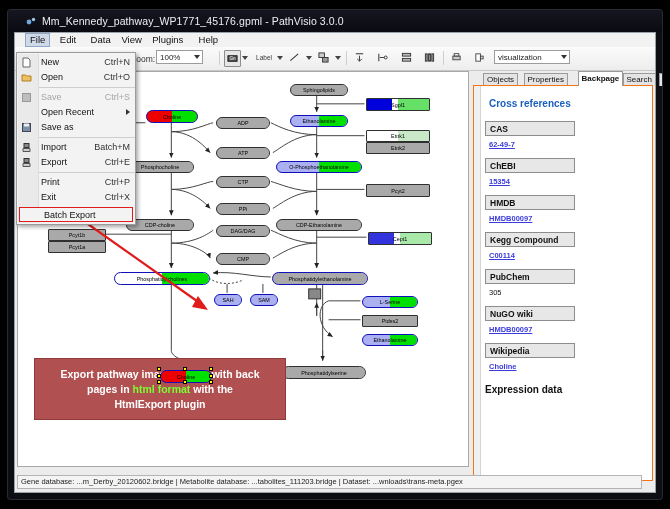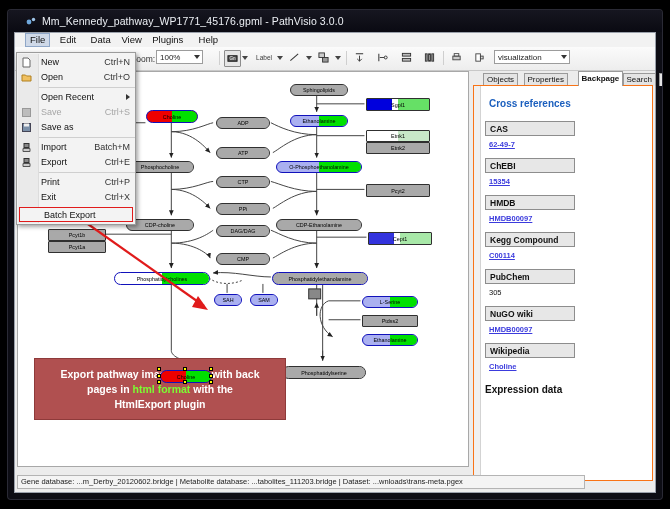--- a/index.html
+++ b/index.html
@@ -94,21 +94,21 @@
   .xrefbox{width:90px;height:15px;background:#e7e7e7;border:1px solid #8d8d8d;
        box-sizing:border-box;display:flex;align-items:center;
        padding-left:4px;font-size:8.5px;font-weight:bold;color:#111;
        margin-bottom:3px;}
   .xreflink{font-size:7.5px;color:#3b3bdd;text-decoration:underline;
        font-weight:bold;margin:0 0 9px 4px;display:inline-block;}
   .xrefplain{font-size:7.5px;color:#111;margin:0 0 9px 4px;display:inline-block;}
   .exprhead{font-size:10px;font-weight:bold;color:#111;margin:4px 0 8px 0;}
 
   
-  #statusbar{position:absolute;left:2px;bottom:3px;width:568px;height:14px;
+  #statusbar{position:absolute;left:2px;bottom:3px;width:625px;height:14px;
        background:#f4f4f4;border:1px solid #b4b4b4;box-sizing:border-box;
        font-size:7.5px;color:#222;line-height:12px;padding-left:3px;
        white-space:nowrap;overflow:hidden;}
 
   
   #filemenu{position:absolute;left:8px;top:42px;width:118px;
        background:#f3f3f3;border:1px solid #9b9b9b;z-index:40;
        box-shadow:2px 2px 4px rgba(0,0,0,.35);padding:2px 0;}
   .fgutter{position:absolute;left:1px;top:1px;bottom:1px;width:20px;
        background:#eaeaea;border-right:1px solid #dcdcdc;}
@@ -447,24 +447,24 @@
   <div id="filemenu">
     <div class="fgutter"></div>
     <div id="fileitems">
         <div class="fitem"><span class="ico"><svg viewBox="0 0 11 11">
               <path d="M2 1 h5 l2 2 v7 h-7 z" fill="#fff" stroke="#666"></path>
             </svg></span><span>New</span><span class="acc">Ctrl+N</span></div>
         <div class="fitem"><span class="ico"><svg viewBox="0 0 11 11">
               <path d="M1 3 h3.5 l1 1 h4.5 v5 h-9 z" fill="#f0c060" stroke="#b08020"></path>
             </svg></span><span>Open</span><span class="acc">Ctrl+O</span></div>
         <div class="fsep"></div>
-        <div class="fitem"><span>Open Recent</span><span class="sub"></span></div>
         <div class="fitem dis"><span class="ico"><svg viewBox="0 0 11 11">
               <rect x="1.5" y="1.5" width="8" height="8" fill="#bdbdbd" stroke="#999"></rect>
             </svg></span><span>Save</span><span class="acc">Ctrl+S</span></div>
+        <div class="fitem"><span>Open Recent</span><span class="sub"></span></div>
         <div class="fitem"><span class="ico"><svg viewBox="0 0 11 11">
               <rect x="1.5" y="1.5" width="8" height="8" fill="#7a8fa8" stroke="#445"></rect>
               <rect x="3" y="1.5" width="5" height="3" fill="#eee"></rect>
             </svg></span><span>Save as</span></div>
         <div class="fsep"></div>
         <div class="fitem"><span class="ico"><svg viewBox="0 0 11 11">
               <rect x="3" y="1.5" width="5" height="4" fill="#888" stroke="#333"></rect>
               <path d="M2 6.5 h7 v3 h-7 z" fill="#ccc" stroke="#555"></path>
             </svg></span><span>Import</span><span class="acc">Batch+M</span></div>
         <div class="fitem"><span class="ico"><svg viewBox="0 0 11 11">

